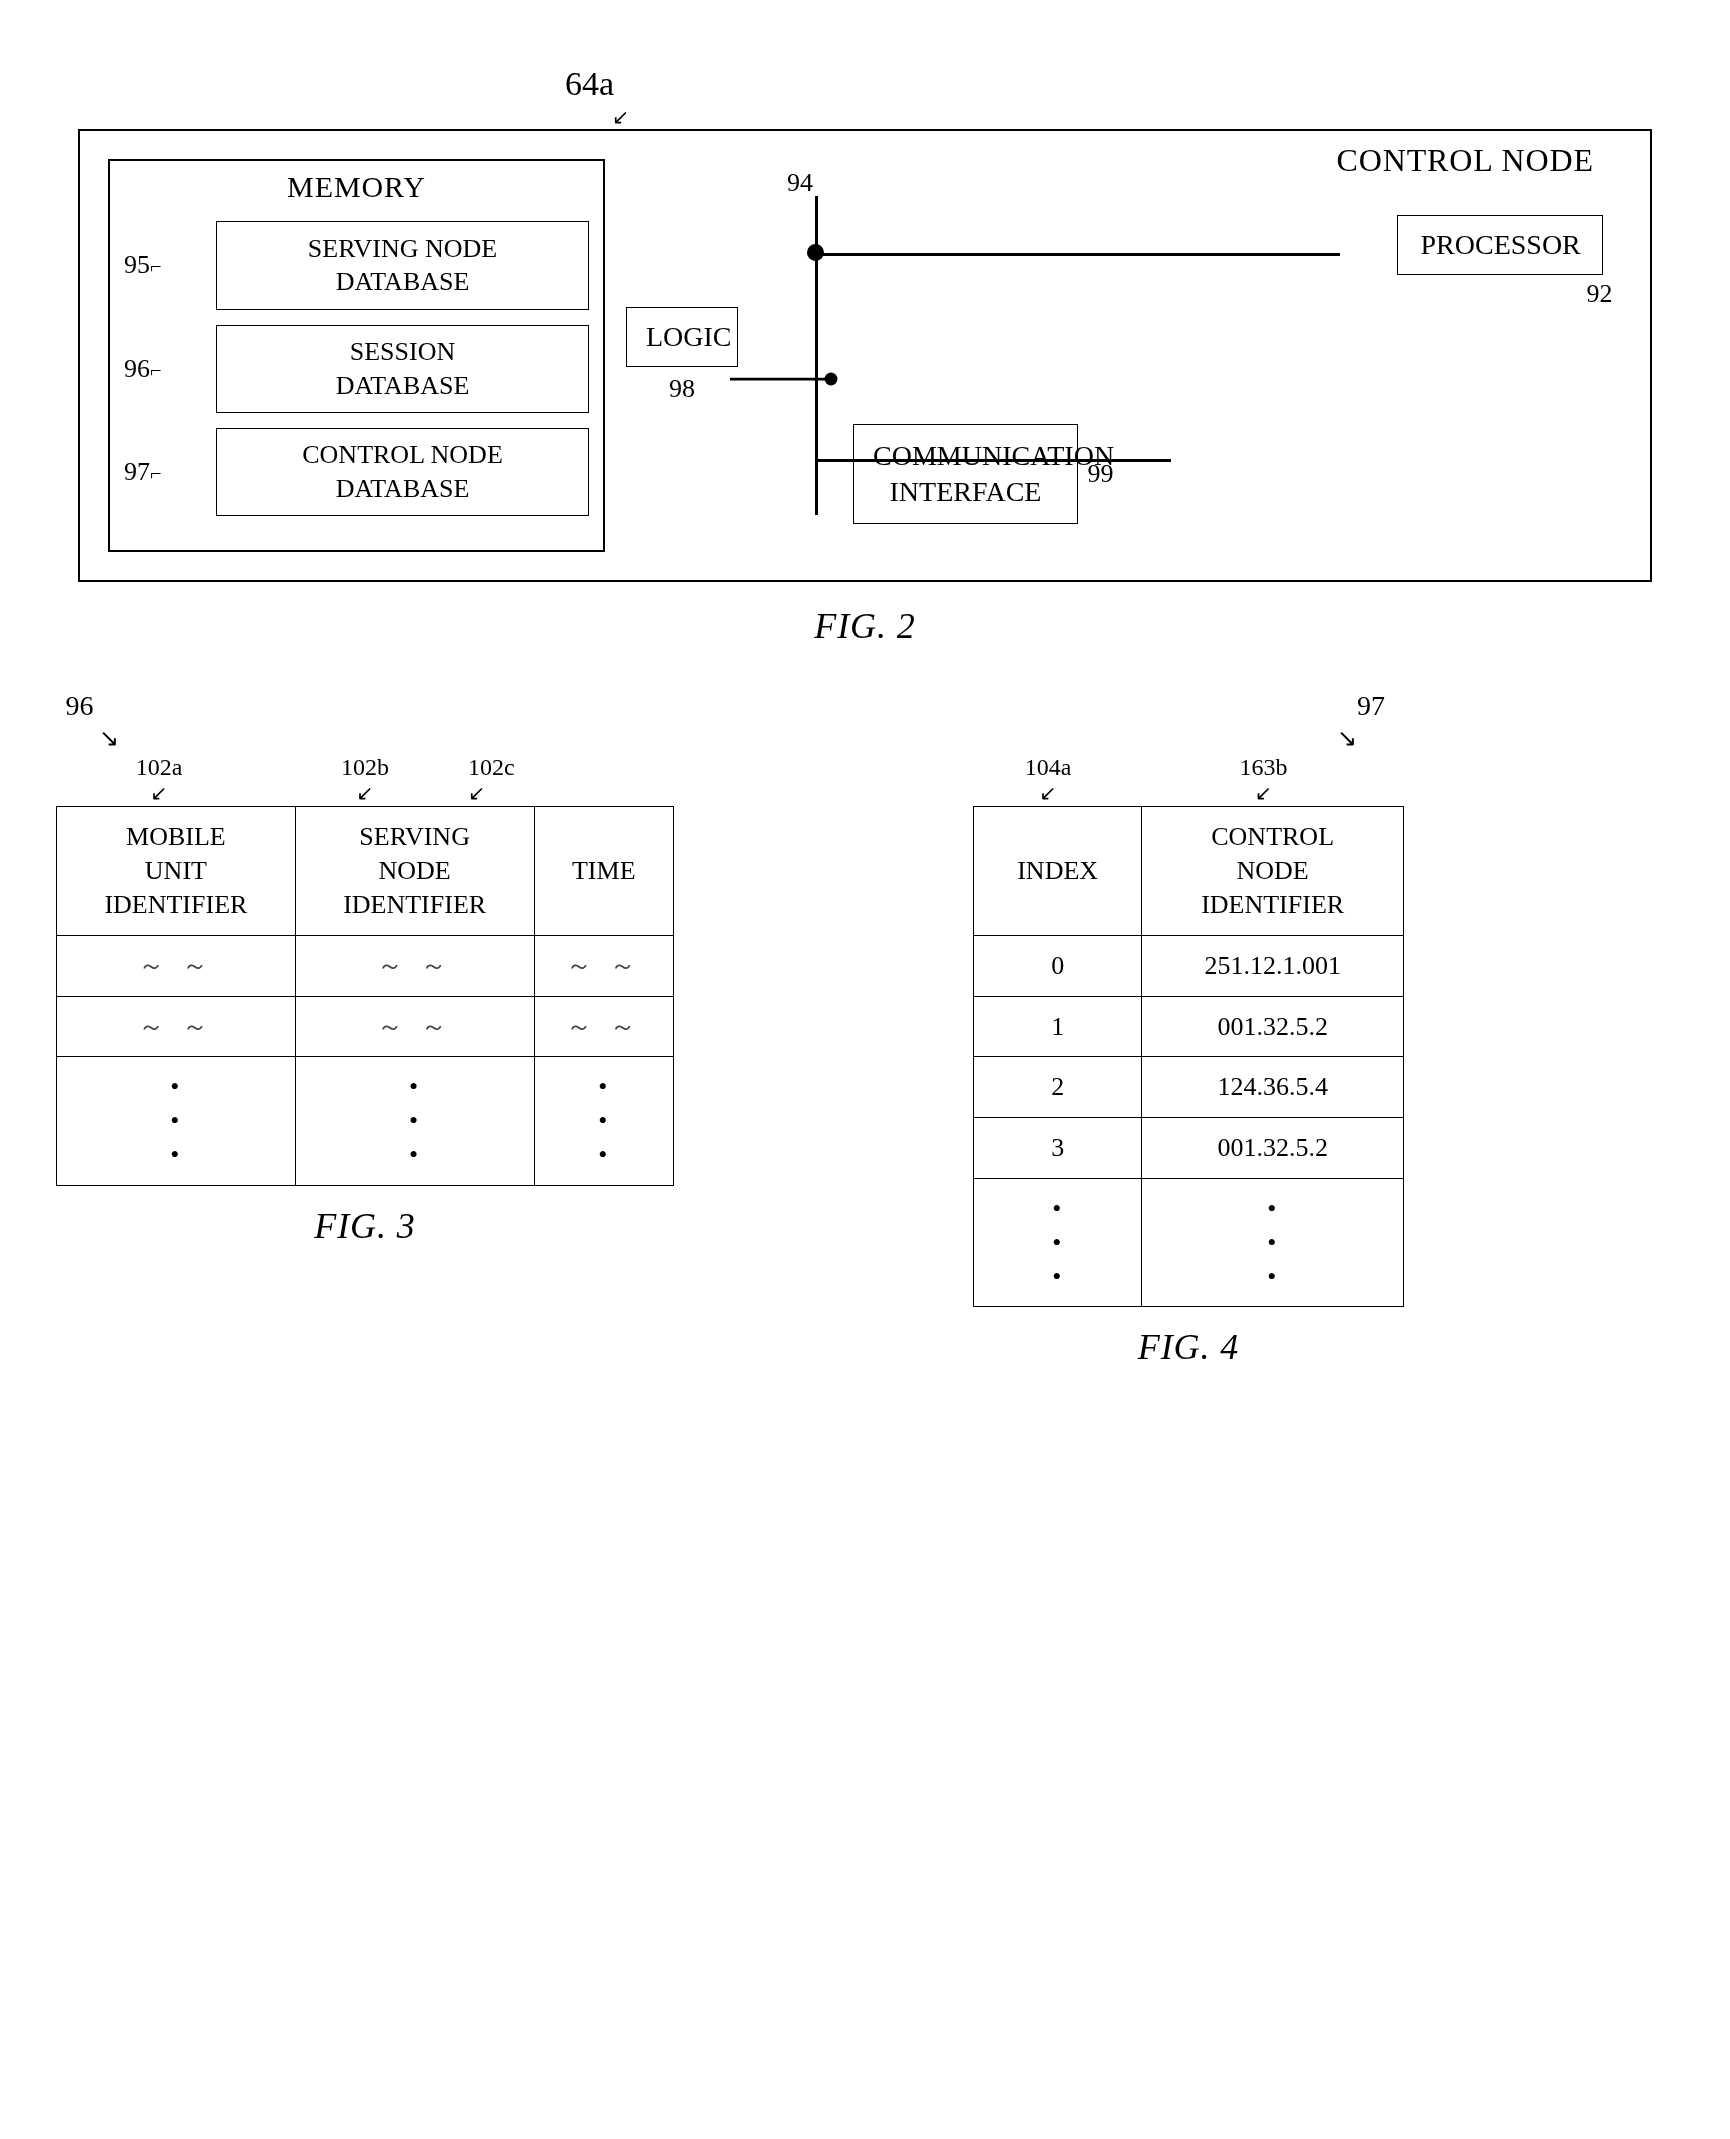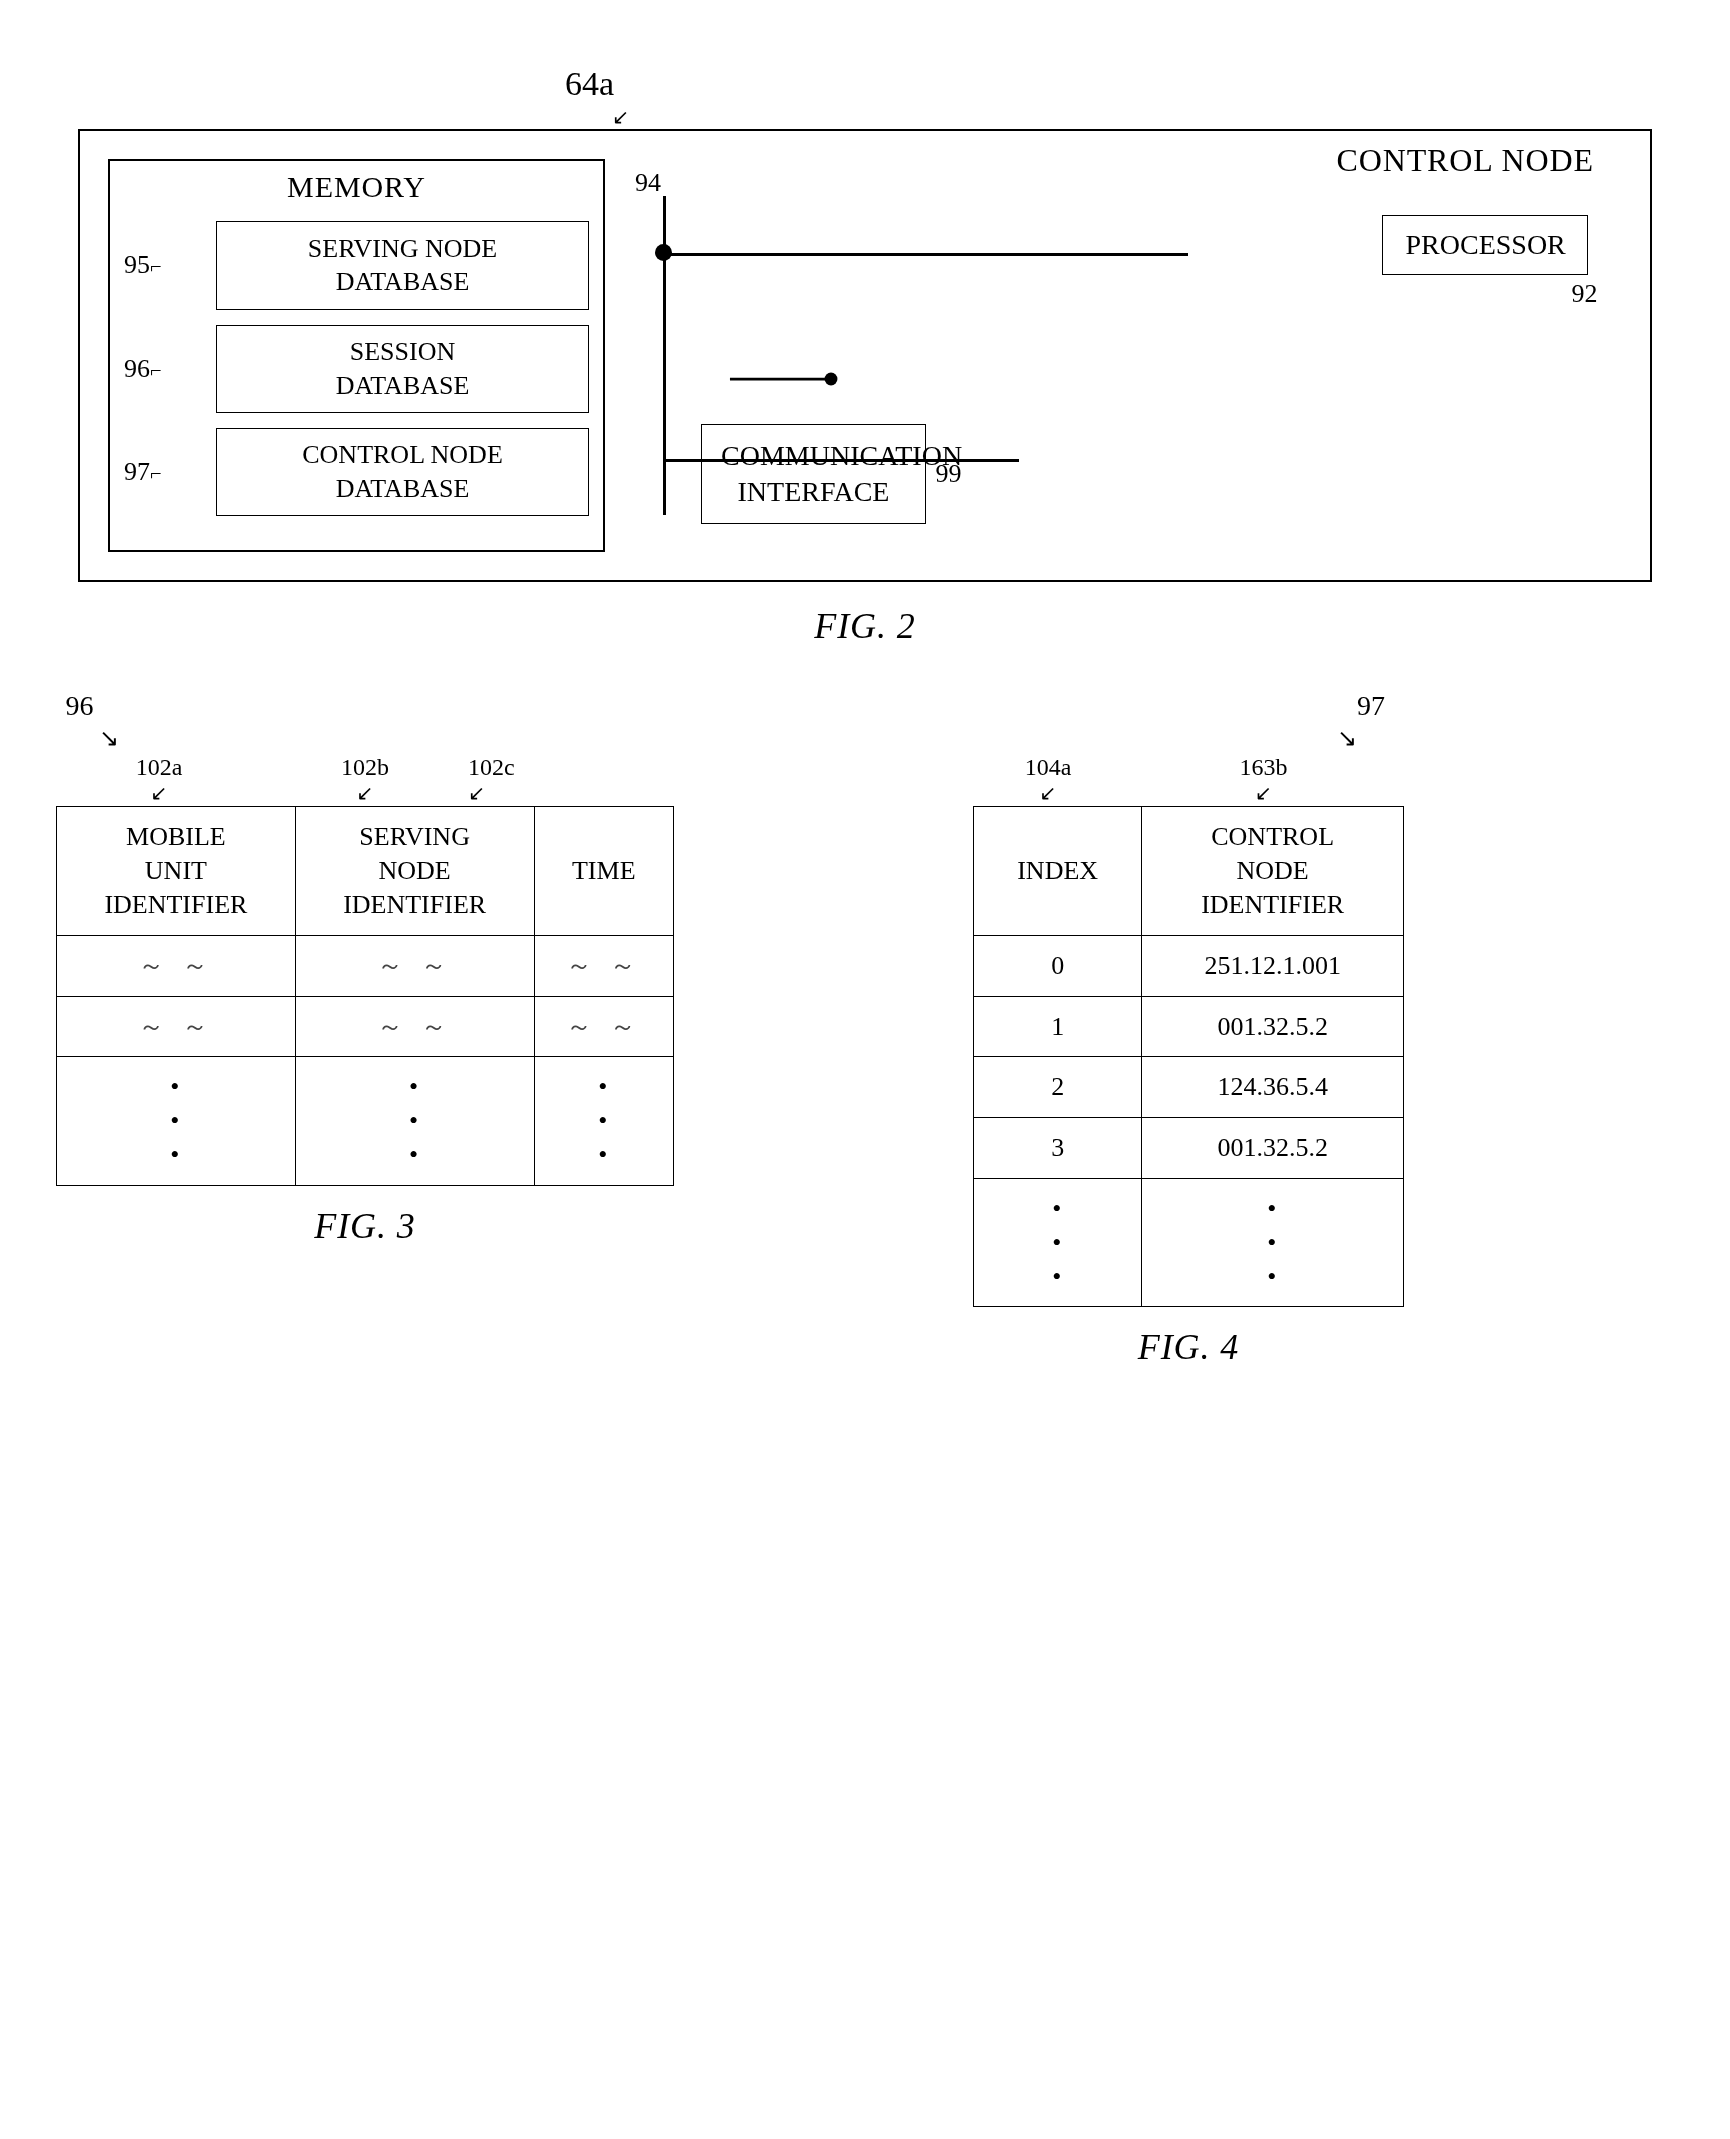--- a/index.html
+++ b/index.html
@@ -251,34 +251,38 @@
         <div class="db-ref">96<span style="font-size:20.6px;">⌐</span></div>
         <div class="db-box">SESSION<br>DATABASE</div>
       </div>
 
       <div class="db-row">
         <div class="db-ref">97<span style="font-size:20.6px;">⌐</span></div>
         <div class="db-box">CONTROL NODE<br>DATABASE</div>
       </div>
     </div>
 
+    <div class="logic-section">
+      <div class="logic-box">LOGIC</div>
+      <div class="logic-ref">98</div>
+    </div>
 
     <div class="right-section" style="position:relative;">
 
       <div style="position:absolute; top: 9.4px; left: 28px; font-size:26px;">94</div>
 
       <div style="position:absolute; top:37px; left:56px; width:2.8px; height:319px; background:#000;"></div>
 
       <div style="position:absolute; top:94px; left:56px; width:525px; height:2.8px; background:#000;"></div>
 
       <div style="position:absolute; top:300px; left:56px; width:356px; height:2.8px; background:#000;"></div>
 
       <div style="position:absolute; top:85px; left:48px; width:17px; height:17px; background:#000; border-radius:50%;"></div>
 
-      <div style="position:absolute; top:56px; right:34px; display:flex; flex-direction:column; align-items:center;">
+      <div style="position:absolute; top:56px; right:19px; display:flex; flex-direction:column; align-items:center;">
         <div class="processor-box">PROCESSOR</div>
         <div style="font-size:26px; align-self:flex-end; margin-right:-9.4px; margin-top:3.7px;">92</div>
       </div>
 
       <div style="position:absolute; bottom:28px; left:94px; display:flex; flex-direction:row; align-items:center; gap:9.4px;">
         <div class="comm-box">COMMUNICATION<br>INTERFACE</div>
         <div style="font-size:26px;">99</div>
       </div>
 
     </div>

